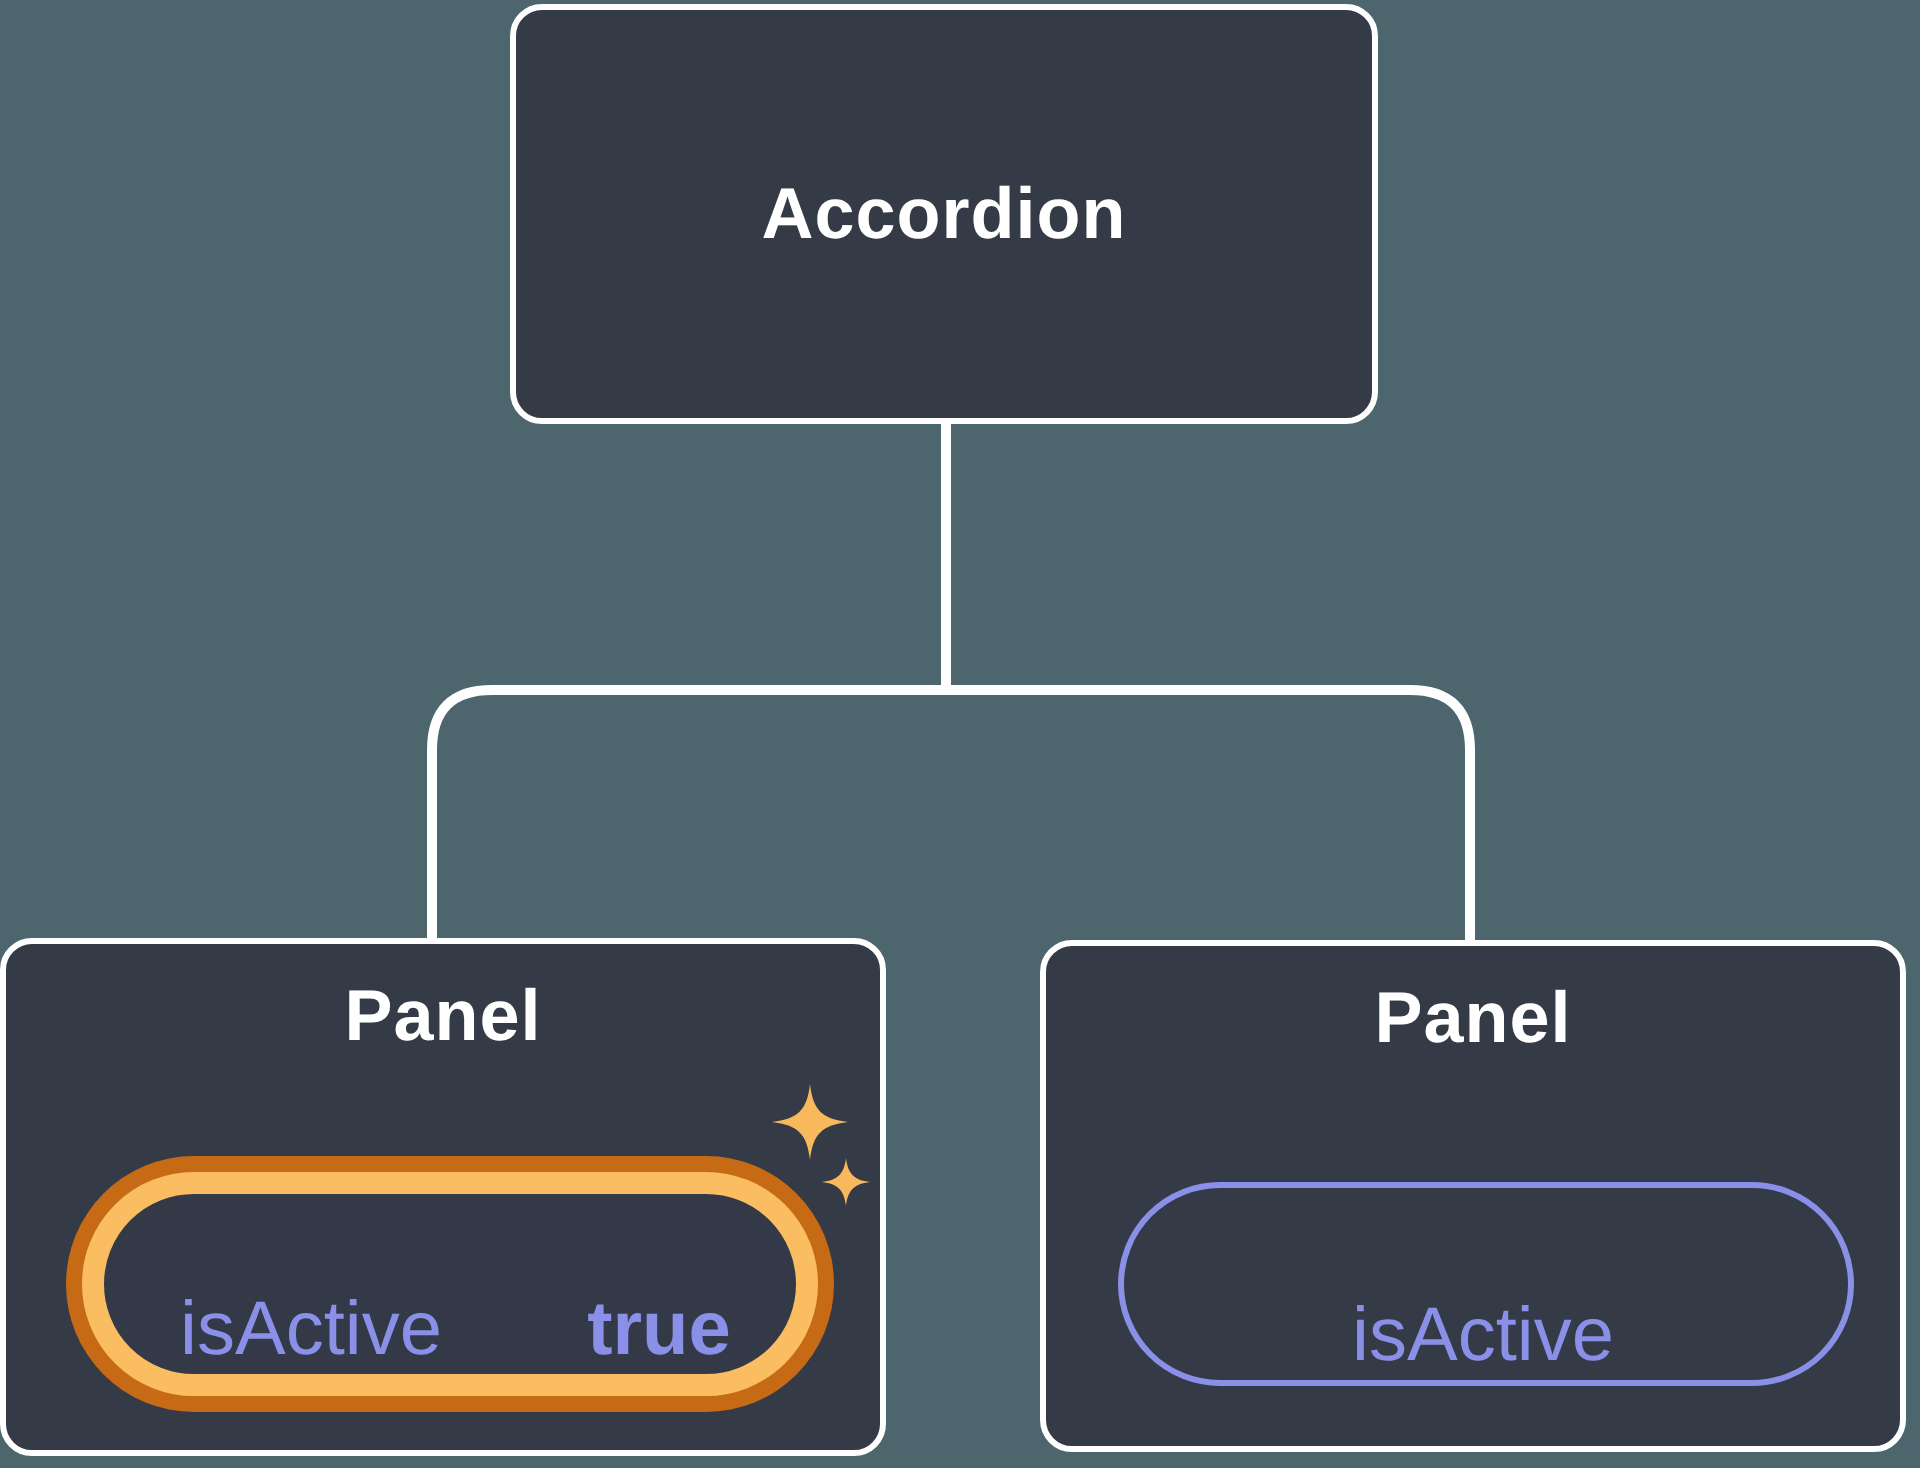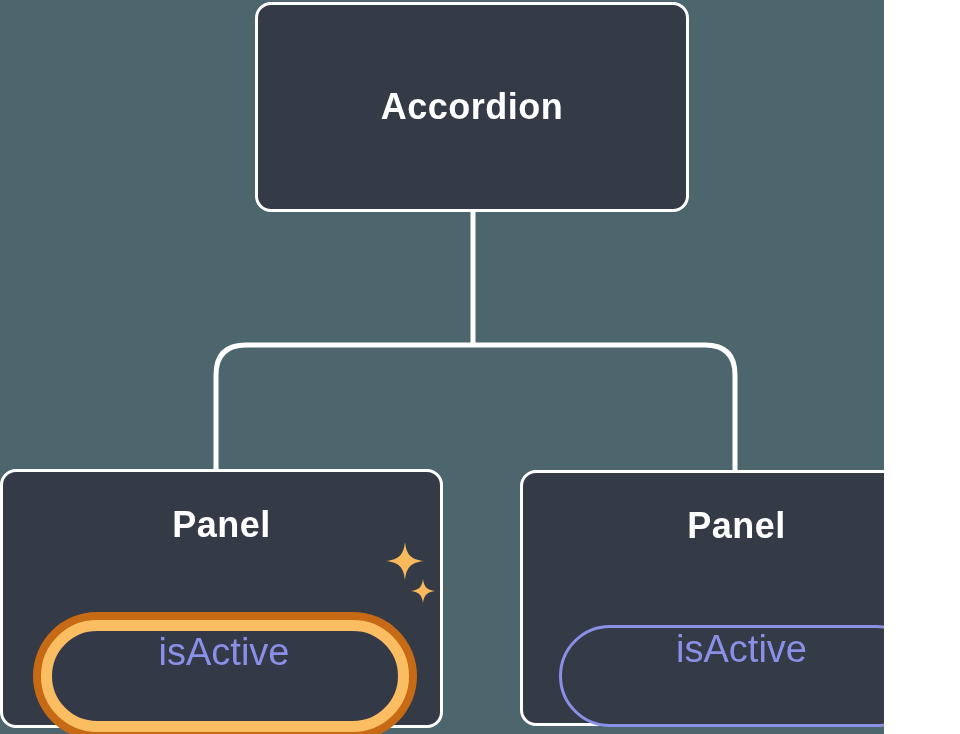--- a/index.html
+++ b/index.html
@@ -1,18 +1,18 @@
 <!DOCTYPE html>
 <html><head>
 <meta charset="utf-8">
 <style>
   html, body { margin: 0; padding: 0; }
   .canvas {
     position: relative;
-    width: 884px;
+    width: 960px;
     height: 734px;
     background: #4D666E;
     overflow: hidden;
     font-family: "Liberation Sans", sans-serif;
   }
   .connectors {
     position: absolute;
     inset: 0;
     z-index: 0;
     pointer-events: none;
@@ -37,29 +37,28 @@
     letter-spacing: 0.5px;
     color: #FFFFFF;
   }
   .panel-node {
     display: flex;
     flex-direction: column;
     align-items: center;
   }
   .panel-active   { left: 0px;   top: 469px; width: 443px; height: 259px; }
   .panel-inactive { left: 520px; top: 470px; width: 433px; height: 256px; }
-  .panel-node .node-label { margin-top: 32px; }
+  .panel-node .node-label { margin-top: 15px; }
   .pill {
     position: absolute;
     box-sizing: border-box;
     display: flex;
-    align-items: flex-start;
+    align-items: flex-end;
     border-radius: 999px;
     overflow: hidden;
-    margin-top: 34px;
   }
   .pill-active {
     left: 38px; top: 114px;
     width: 368px; height: 112px;
     border: 11px solid #FABD62;
     box-shadow: 0 0 0 8px #C76A15;
     background: #333947;
   }
   .pill-inactive {
     left: 36px; top: 118px;
@@ -102,20 +101,21 @@
 
   <div class="node root-node">
     <span class="node-label">Accordion</span>
   </div>
 
   <div class="node panel-node panel-active">
     <span class="node-label">Panel</span>
     <div class="pill pill-active">
       <div class="pill-cell cell-name">isActive</div>
       <div class="pill-divider divider-gold"></div>
+      <div class="pill-cell cell-value">true</div>
     </div>
   </div>
 
   <svg class="sparkles" viewBox="0 0 55 66" fill="none">
     <path d="M22 2 C23.5 15 28 19.5 41 21 C28 22.5 23.5 27 22 40 C20.5 27 16 22.5 3 21 C16 19.5 20.5 15 22 2 Z" fill="#F8B95C"></path>
     <path d="M40 39 C41 47 44 50 52 51 C44 52 41 55 40 63 C39 55 36 52 28 51 C36 50 39 47 40 39 Z" fill="#F8B95C"></path>
   </svg>
 
   <div class="node panel-node panel-inactive">
     <span class="node-label">Panel</span>

